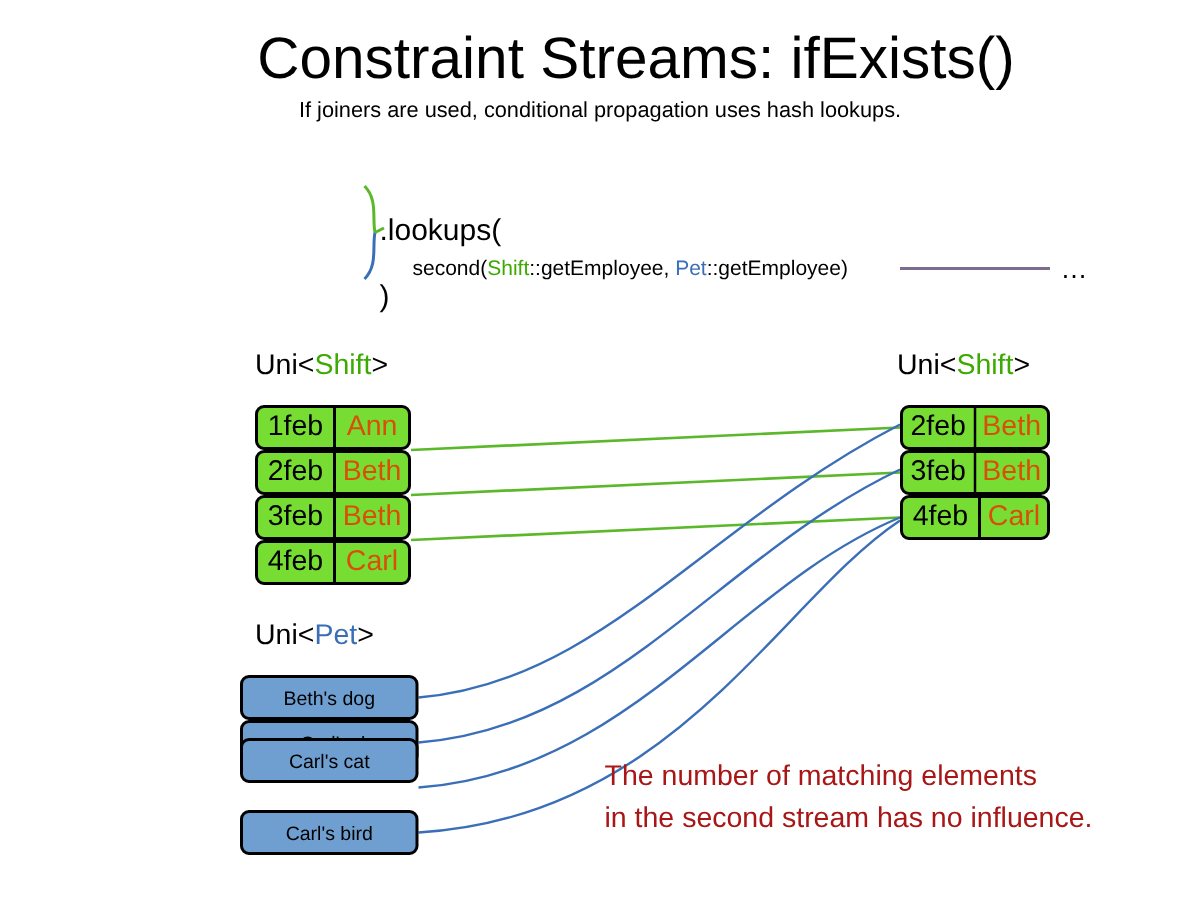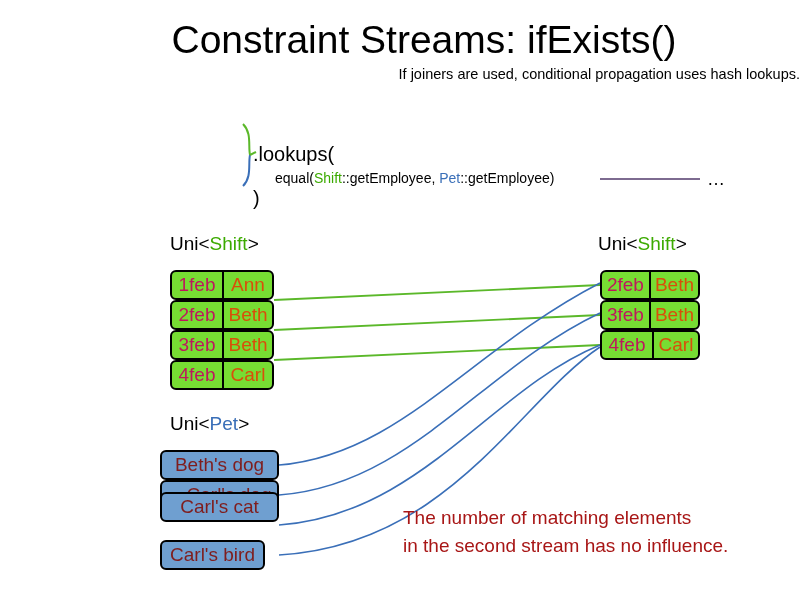--- a/index.html
+++ b/index.html
@@ -11,21 +11,21 @@
   #stage{position:absolute;left:0;top:0;width:800px;height:600px;}
 
   .abs{position:absolute;}
 
   
   #title{
     left:0;top:18px;width:800px;text-align:center;
     font-size:39px;color:#000000;letter-spacing:0px;white-space:nowrap;padding-left:24px;
   }
   #subtitle{
-    left:0;top:66px;width:800px;text-align:right;
+    left:0;top:66px;width:800px;text-align:center;
     font-size:14.5px;color:#000000;white-space:nowrap;
   }
 
   
   .code{font-size:20px;color:#000000;white-space:nowrap;}
   .tok-shift{color:#3caa00;}
   .tok-pet{color:#3a6fb8;}
   #code-foreach-shift{left:47px;top:110px;}
   #code-foreach-pet{left:47px;top:170px;}
   #code-ifexists{left:253px;top:143px;}
@@ -42,27 +42,27 @@
   
   .row{
     position:absolute;height:30px;box-sizing:border-box;
     border:2px solid #000000;border-radius:6px;display:flex;align-items:stretch;
   }
   .row.shift{background:#77dd33;}
   .row.pet{background:#6f9fd0;align-items:center;justify-content:center;}
   .cell-date{
     box-sizing:border-box;border-right:2px solid #000000;border-radius:4px 0 0 4px;
     display:flex;align-items:center;justify-content:center;
-    font-size:19px;color:#be185d;padding:0 3px;
+    font-size:19px;color:#000000;padding:0 3px;
   }
   .cell-name{
     flex:1;display:flex;align-items:center;justify-content:center;
     font-size:19px;color:#d94f0a;padding:0 4px;
   }
-  .pet-label{font-size:19px;color:#7f1d1d;white-space:nowrap;}
+  .pet-label{font-size:13px;color:#000000;white-space:nowrap;}
 
   
   #note{
     left:403px;top:482px;font-size:19px;color:#a81616;line-height:28px;white-space:nowrap;margin-top:22px;
   }
 
   svg{position:absolute;left:0;top:0;width:800px;height:600px;pointer-events:none;}
 </style>
 </head>
 <body>
@@ -91,21 +91,21 @@
     <path d="M250,155 L256,152" stroke="#5bb82a" stroke-width="2" fill="none"></path>
   </svg>
 
   <div class="abs" id="title">Constraint Streams: ifExists()</div>
   <div class="abs" id="subtitle">If joiners are used, conditional propagation uses hash lookups.</div>
 
 
 
   <div class="abs code" id="code-ifexists">.lookups(</div>
 
-  <div class="abs code" id="code-equal"><span>equal(</span><span class="tok-shift">Shift</span><span>::getEmployee, </span><span class="tok-pet">Pet</span><span>::getEmployee)</span></div>
+  <div class="abs code" id="code-equal"><span>second(</span><span class="tok-shift">Shift</span><span>::getEmployee, </span><span class="tok-pet">Pet</span><span>::getEmployee)</span></div>
 
   <div class="abs code" id="code-close">)</div>
   <div class="abs" id="ellipsis">…</div>
 
   <div class="abs caption" id="cap-left-shift"><span>Uni&lt;</span><span class="tok-shift">Shift</span><span>&gt;</span></div>
 
   <div class="abs caption" id="cap-right-shift"><span>Uni&lt;</span><span class="tok-shift">Shift</span><span>&gt;</span></div>
 
   <div class="abs caption" id="cap-pet"><span>Uni&lt;</span><span class="tok-pet">Pet</span><span>&gt;</span></div>
 
@@ -141,21 +141,21 @@
 
   <div class="row pet" style="left:160px;top:450px;width:119px;">
     <span class="pet-label">Beth's dog</span>
   </div>
   <div class="row pet" style="left:160px;top:480px;width:119px;padding-left:19px;">
     <span class="pet-label">Carl's dog</span>
   </div>
   <div class="row pet" style="left:160px;top:492px;width:119px;">
     <span class="pet-label">Carl's cat</span>
   </div>
-  <div class="row pet" style="left:160px;top:540px;width:105px;">
+  <div class="row pet" style="left:160px;top:540px;width:119px;">
     <span class="pet-label">Carl's bird</span>
   </div>
 
   <div class="abs" id="note">
     <div>The number of matching elements</div>
     <div>in the second stream has no influence.</div>
   </div>
 
 </div>
 

